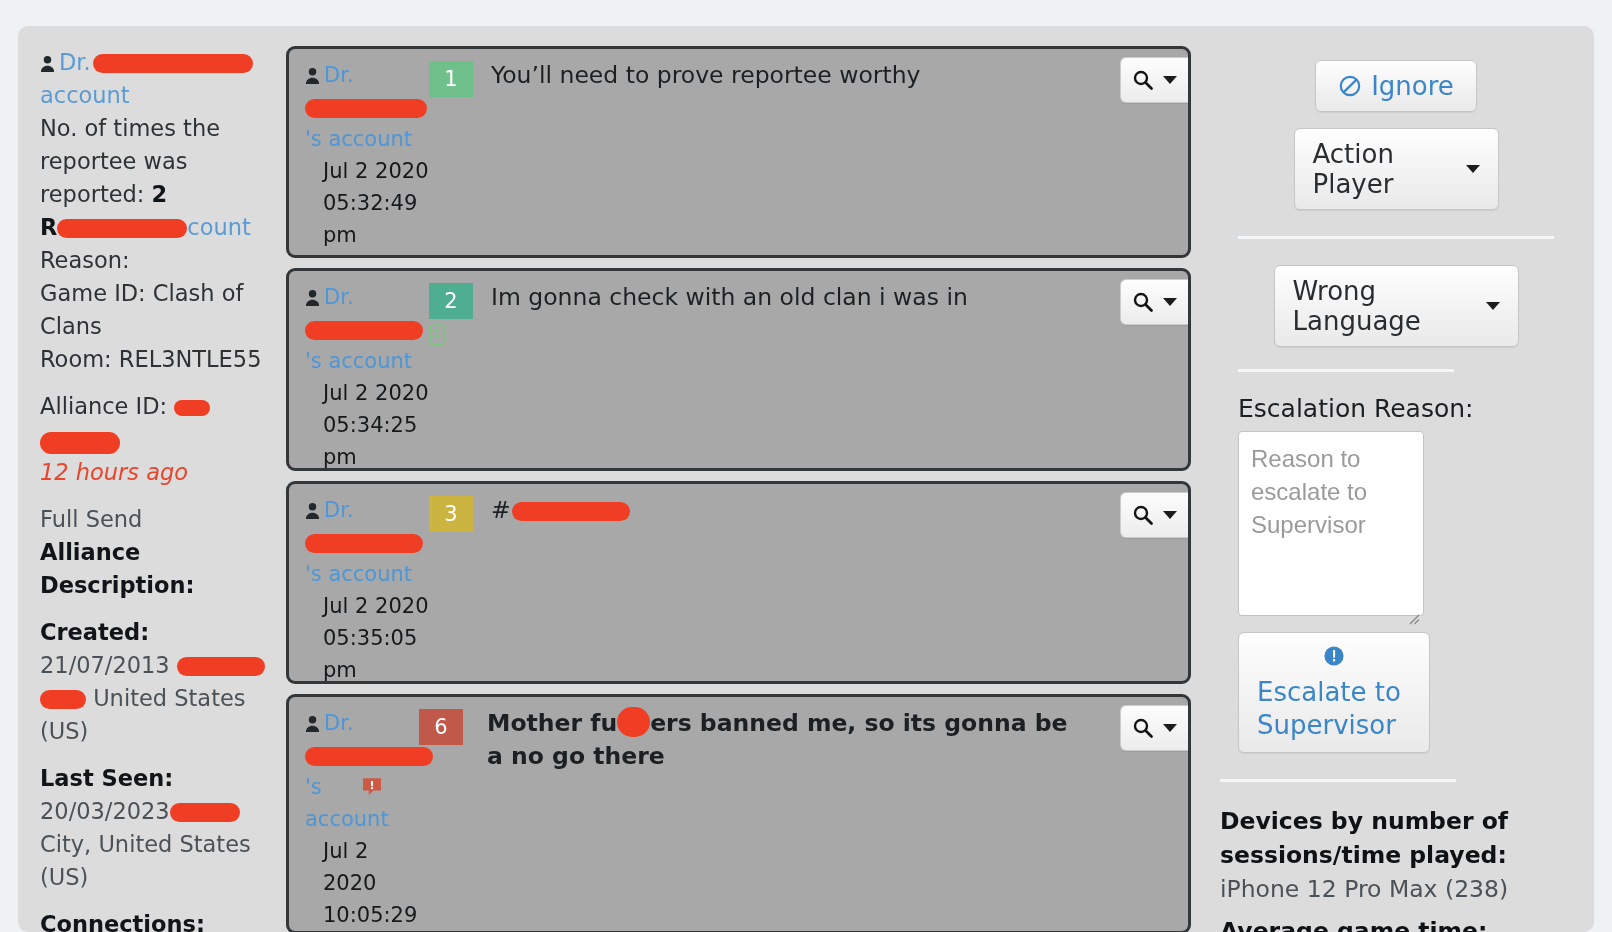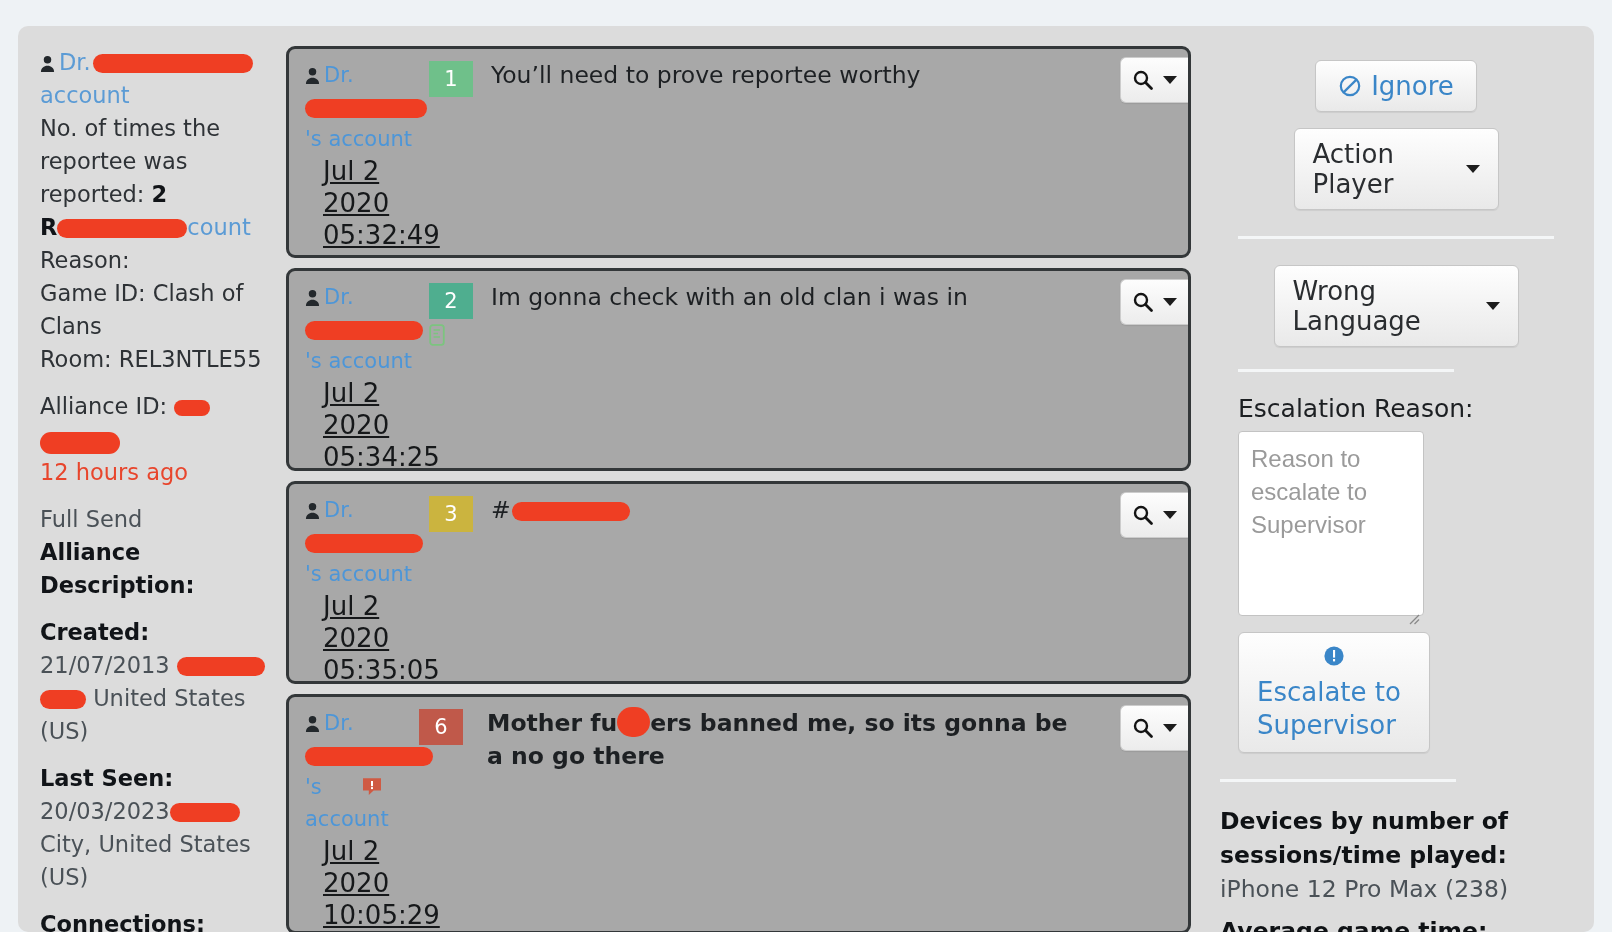--- a/index.html
+++ b/index.html
@@ -33,21 +33,21 @@
     width: 268px; height: 906px;
     padding: 20px 18px 0 22px;
     font-size: 22.5px;
     line-height: 33px;
     color: #2e3236;
     overflow: hidden;
   }
   .link { color: #5b9bd5; }
   .bold { font-weight: bold; color: #111418; }
   .muted { color: #4a5157; }
-  .red-text { color: #e8452c; }
+  .red-text { color: #e8452c; font-style: italic; }
   .person-icon {
     display: inline-block;
     width: 15px; height: 17px;
     vertical-align: -2px;
     margin-right: 4px;
   }
   .redact {
     display: inline-block;
     background: #ef3e23;
     border-radius: 12px;
@@ -90,23 +90,22 @@
   .msg-user {
     color: #4d96d8;
     font-size: 21px;
     line-height: 32px;
     position: relative;
   }
   .msg-user .redact { background:#ef3e23; }
   .msg-time {
     padding-left: 18px;
     color: #16181a;
-    font-size: 26px;
+    font-size: 21px;
     line-height: 32px;
-    text-decoration: underline;
   }
   .msg-badgecol {
     width: 62px;
     flex: 0 0 62px;
     padding-top: 2px;
     text-align: left;
   }
   .badge {
     display: inline-block;
     width: 44px;

